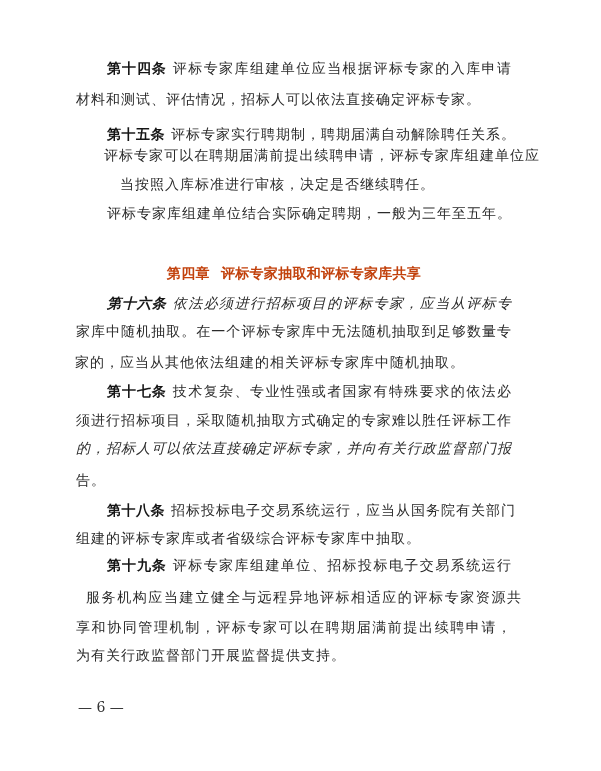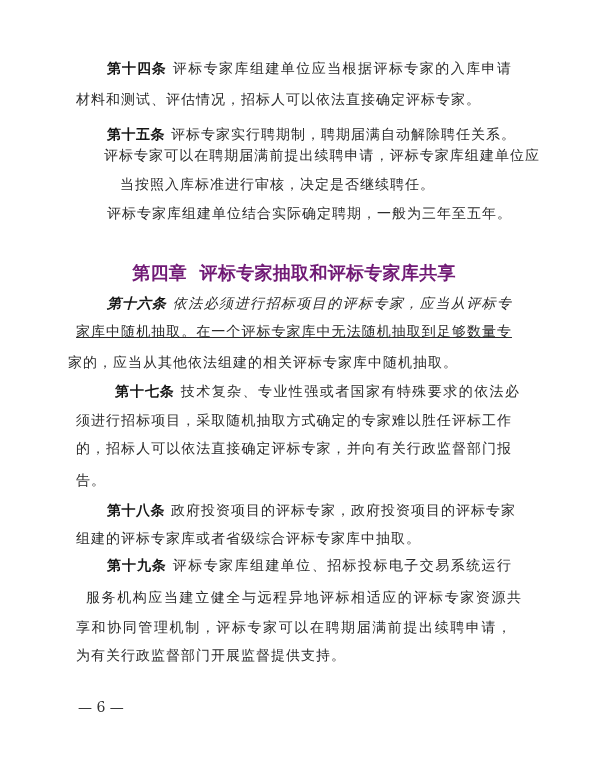--- a/index.html
+++ b/index.html
@@ -45,24 +45,24 @@
     .heading {
       position: absolute;
       left: 0;
       width: 588px;
       top: 263px;
       height: 20px;
       line-height: 20px;
       text-align: center;
       font-family: "DejaVu Sans", "Liberation Sans", sans-serif;
       font-weight: bold;
-      font-size: 18px;
+      font-size: 14px;
       letter-spacing: 0.3px;
       word-spacing: 6px;
-      color: #701a75;
+      color: #c2410c;
     }
     .pagenum {
       position: absolute;
       left: 78px;
       top: 697px;
       height: 20px;
       line-height: 20px;
       font-size: 14px;
       color: #333;
       font-family: "DejaVu Serif", "Liberation Serif", serif;
@@ -91,36 +91,36 @@
   <div>
     <div class="line" style="left:107px; top:203px;">评标专家库组建单位结合实际确定聘期，一般为三年至五年。</div>
   </div>
 
   <div class="heading">第四章 评标专家抽取和评标专家库共享</div>
 
   <div>
     <div class="line full" style="left:107px; top:293px; width:405px;font-style:italic;">
       <span class="lbl">第十六条</span><span>依法必须进行招标项目的评标专家，应当从评标专</span>
     </div>
-    <div class="line full" style="left:76px; top:321px; width:436px;text-decoration:underline;">家库中随机抽取。在一个评标专家库中无法随机抽取到足够数量专</div>
-    <div class="line" style="left:68px; top:352px;">家的，应当从其他依法组建的相关评标专家库中随机抽取。</div>
+    <div class="line full" style="left:76px; top:321px; width:436px;">家库中随机抽取。在一个评标专家库中无法随机抽取到足够数量专</div>
+    <div class="line" style="left:75px; top:352px;">家的，应当从其他依法组建的相关评标专家库中随机抽取。</div>
   </div>
 
   <div>
-    <div class="line full" style="left:107px; top:381px; width:405px;margin-left:8px;">
+    <div class="line full" style="left:107px; top:381px; width:405px;">
       <span class="lbl">第十七条</span><span>技术复杂、专业性强或者国家有特殊要求的依法必</span>
     </div>
     <div class="line full" style="left:76px; top:410px; width:436px;">须进行招标项目，采取随机抽取方式确定的专家难以胜任评标工作</div>
-    <div class="line full" style="left:76px; top:438px; width:436px;">的，招标人可以依法直接确定评标专家，并向有关行政监督部门报</div>
+    <div class="line full" style="left:76px; top:438px; width:436px;font-style:italic;">的，招标人可以依法直接确定评标专家，并向有关行政监督部门报</div>
     <div class="line" style="left:76px; top:470px;">告。</div>
   </div>
 
   <div>
     <div class="line full" style="left:107px; top:500px; width:405px;">
-      <span class="lbl">第十八条</span><span>政府投资项目的评标专家，政府投资项目的评标专家</span>
+      <span class="lbl">第十八条</span><span>招标投标电子交易系统运行，应当从国务院有关部门</span>
     </div>
     <div class="line" style="left:76px; top:528px;">组建的评标专家库或者省级综合评标专家库中抽取。</div>
   </div>
 
   <div>
     <div class="line full" style="left:107px; top:555px; width:405px;">
       <span class="lbl">第十九条</span><span>评标专家库组建单位、招标投标电子交易系统运行</span>
     </div>
     <div class="line full" style="left:86px; top:587px; width:436px;">服务机构应当建立健全与远程异地评标相适应的评标专家资源共</div>
     <div class="line full" style="left:76px; top:617px; width:436px;">享和协同管理机制，评标专家可以在聘期届满前提出续聘申请，</div>

